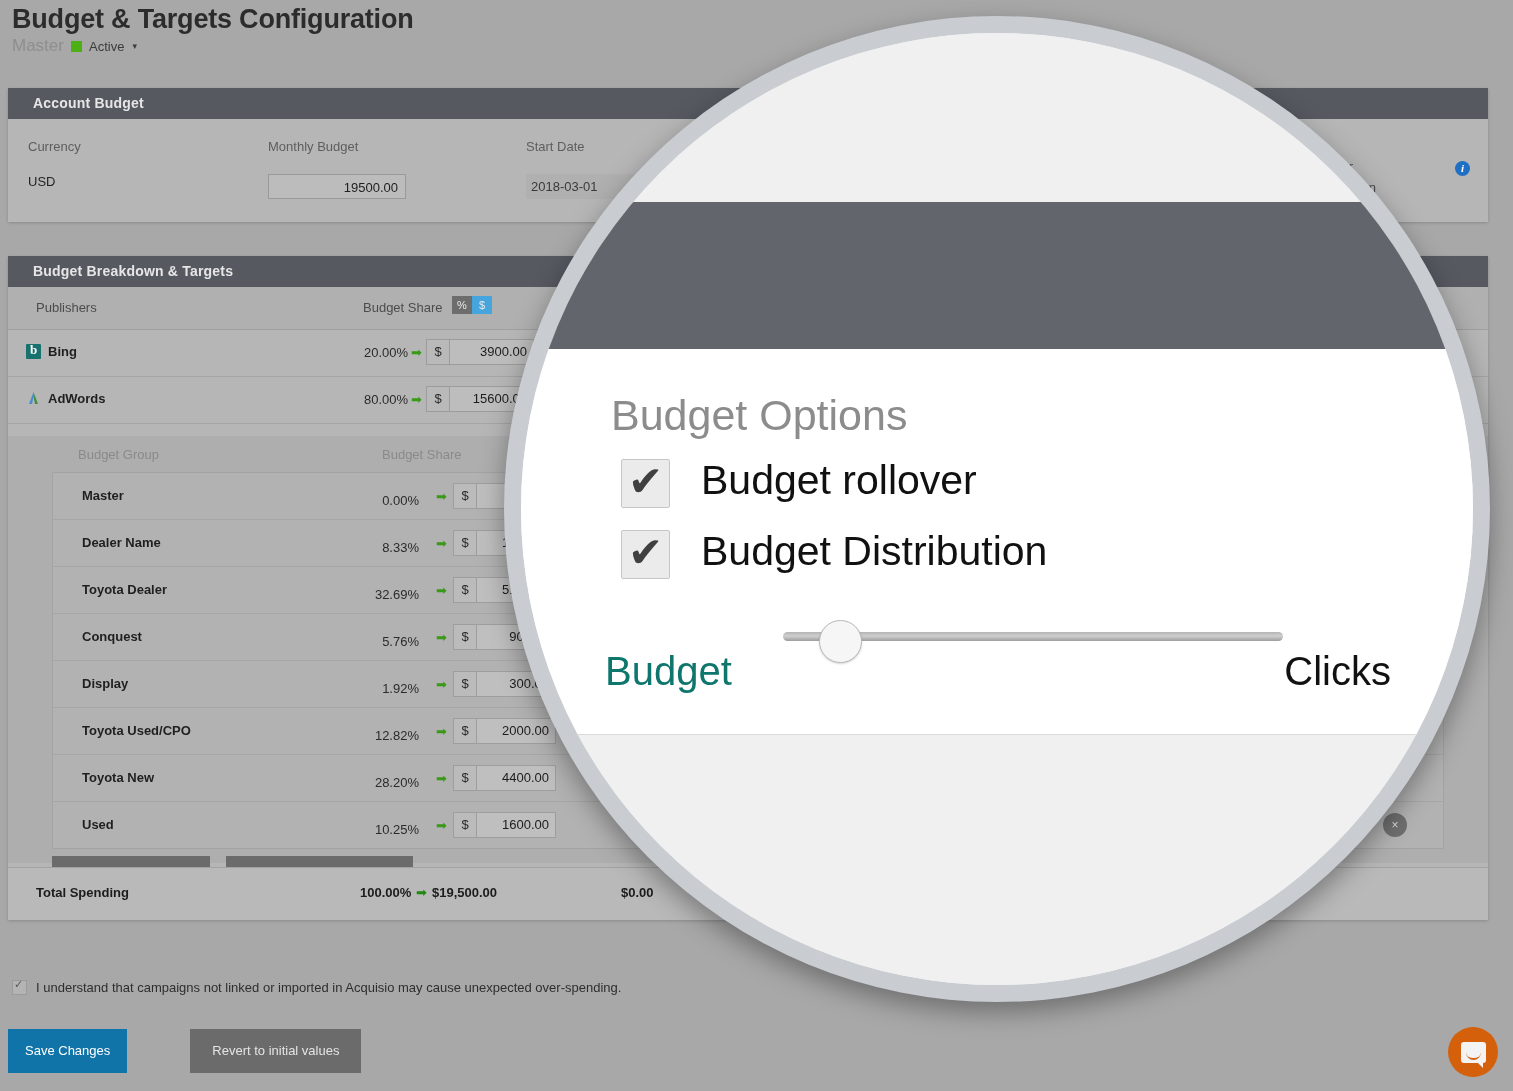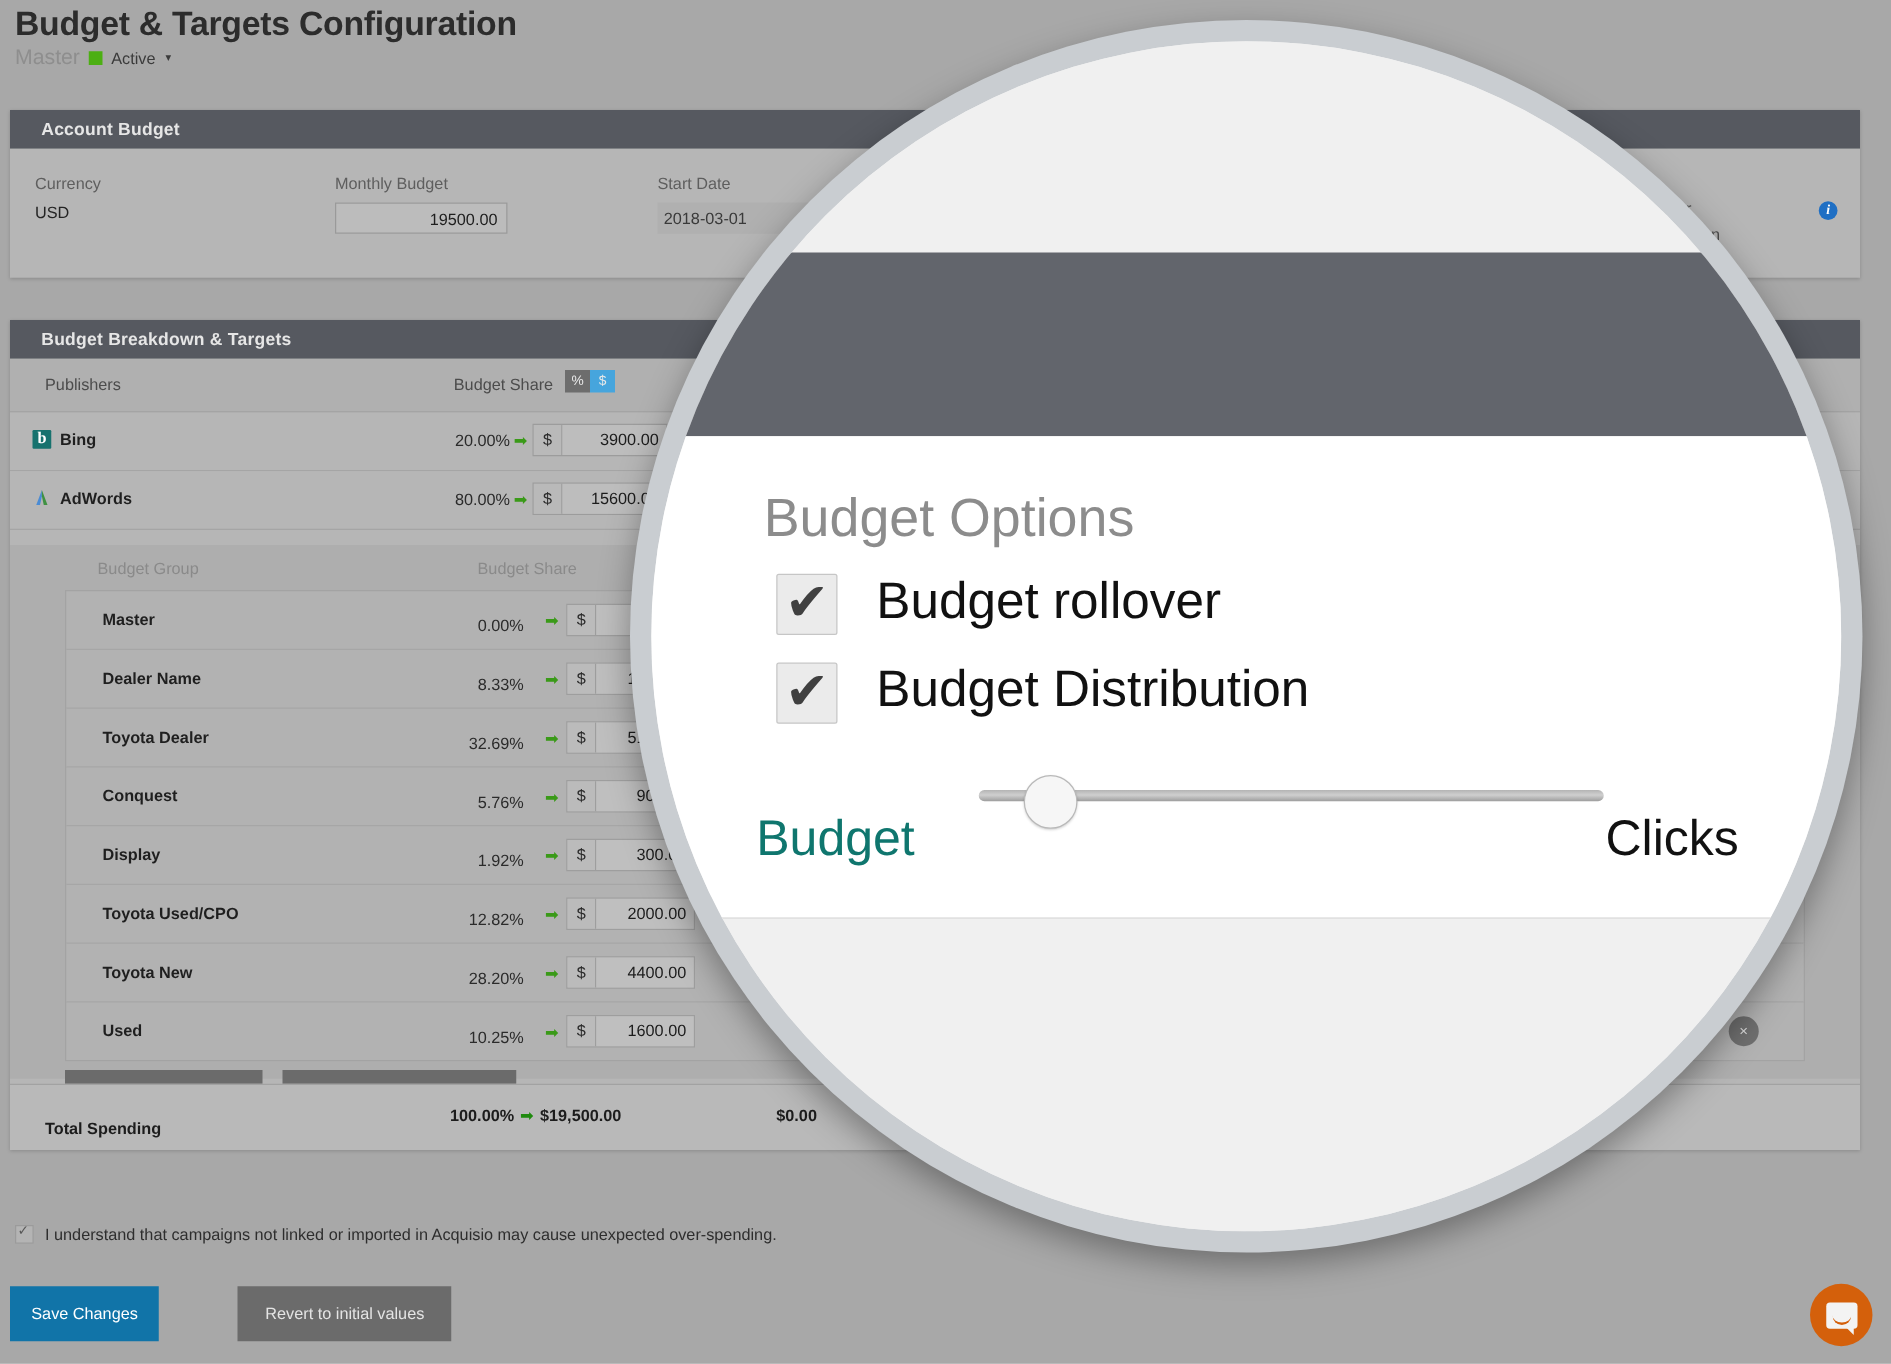--- a/index.html
+++ b/index.html
@@ -25,21 +25,21 @@
   .panel{position:absolute;background:#b6b6b6;box-shadow:0 1px 3px rgba(0,0,0,.18);}
   .panel-head{
     background:#565960;color:#e6e6e6;font-size:14px;font-weight:bold;
     height:31px;line-height:31px;padding-left:25px;letter-spacing:.2px;
   }
 
   
   #acct{left:8px;top:88px;width:1480px;height:134px;}
   .acct-body{position:relative;height:103px;background:#b6b6b6;}
   .fld{position:absolute;top:20px;}
-  .fld-label{font-size:13px;color:#5e5e5e;margin-bottom:8px;}
+  .fld-label{font-size:13px;color:#5e5e5e;margin-bottom:20px;}
   .fld-static{font-size:13px;color:#242424;}
   .num-input{
     width:138px;height:25px;line-height:25px;background:#bcbcbc;
     border:1px solid #9a9a9a;font-size:13px;color:#1e1e1e;
     text-align:right;padding-right:7px;box-sizing:border-box;
   }
   .ro-input{
     width:124px;height:25px;line-height:25px;background:#b0b0b0;
     border:none;font-size:13px;color:#3a3a3a;padding-left:5px;box-sizing:border-box;
   }
@@ -95,21 +95,21 @@
   .gmoney .val{width:72px;background:#bfbfbf;font-size:13px;color:#1c1c1c;text-align:right;line-height:24px;padding-right:6px;}
   .del{position:absolute;width:24px;height:24px;border-radius:50%;background:#6f6f6f;color:#dcdcdc;
     font-size:12px;text-align:center;line-height:24px;top:11px;}
 
   .grp-btns{position:absolute;left:44px;top:600px;display:flex;gap:16px;}
   .gbtn{background:#6b6b6b;color:#ededed;font-size:13px;height:44px;line-height:44px;padding:0 20px;}
   .total-bar{
     position:absolute;left:0;bottom:0;width:100%;height:52px;background:#b9b9b9;
     border-top:1px solid #a2a2a2;
   }
-  .total-lbl{position:absolute;left:28px;top:27px;font-size:13px;font-weight:bold;color:#1c1c1c;}
+  .total-lbl{position:absolute;left:28px;top:17px;font-size:13px;font-weight:bold;color:#1c1c1c;}
   .tpct{position:absolute;left:352px;top:17px;font-size:13px;font-weight:bold;color:#1c1c1c;}
   .tarr{position:absolute;left:408px;top:17px;font-size:13px;color:#1f8a0e;}
   .tval{position:absolute;left:424px;top:17px;font-size:13px;font-weight:bold;color:#1c1c1c;}
   .tval2{position:absolute;left:613px;top:17px;font-size:13px;font-weight:bold;color:#1c1c1c;}
   .tval3{position:absolute;left:757px;top:17px;font-size:13px;font-weight:bold;color:#1c1c1c;}
   .tgreen{position:absolute;left:1215px;top:22px;width:0;height:0;border-left:7px solid transparent;border-right:7px solid transparent;border-top:9px solid #0a7a16;}
 
   
   .disc{position:absolute;left:12px;top:980px;display:flex;align-items:flex-start;gap:9px;}
   .disc-cb{width:13px;height:13px;background:#b4b4b4;border:1px solid #9b9b9b;position:relative;}

